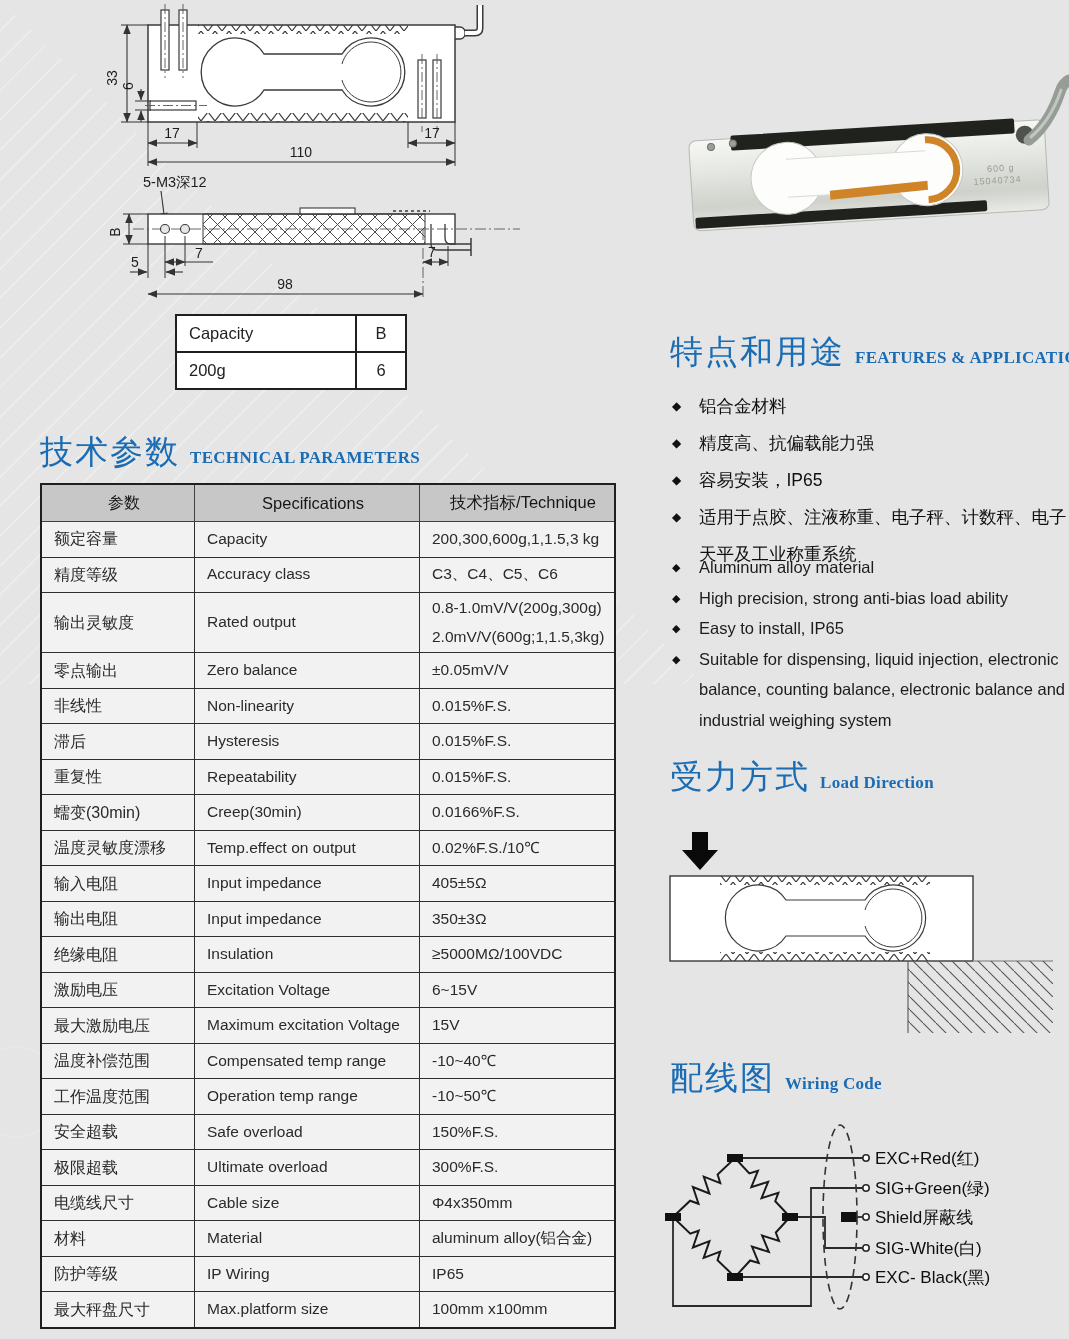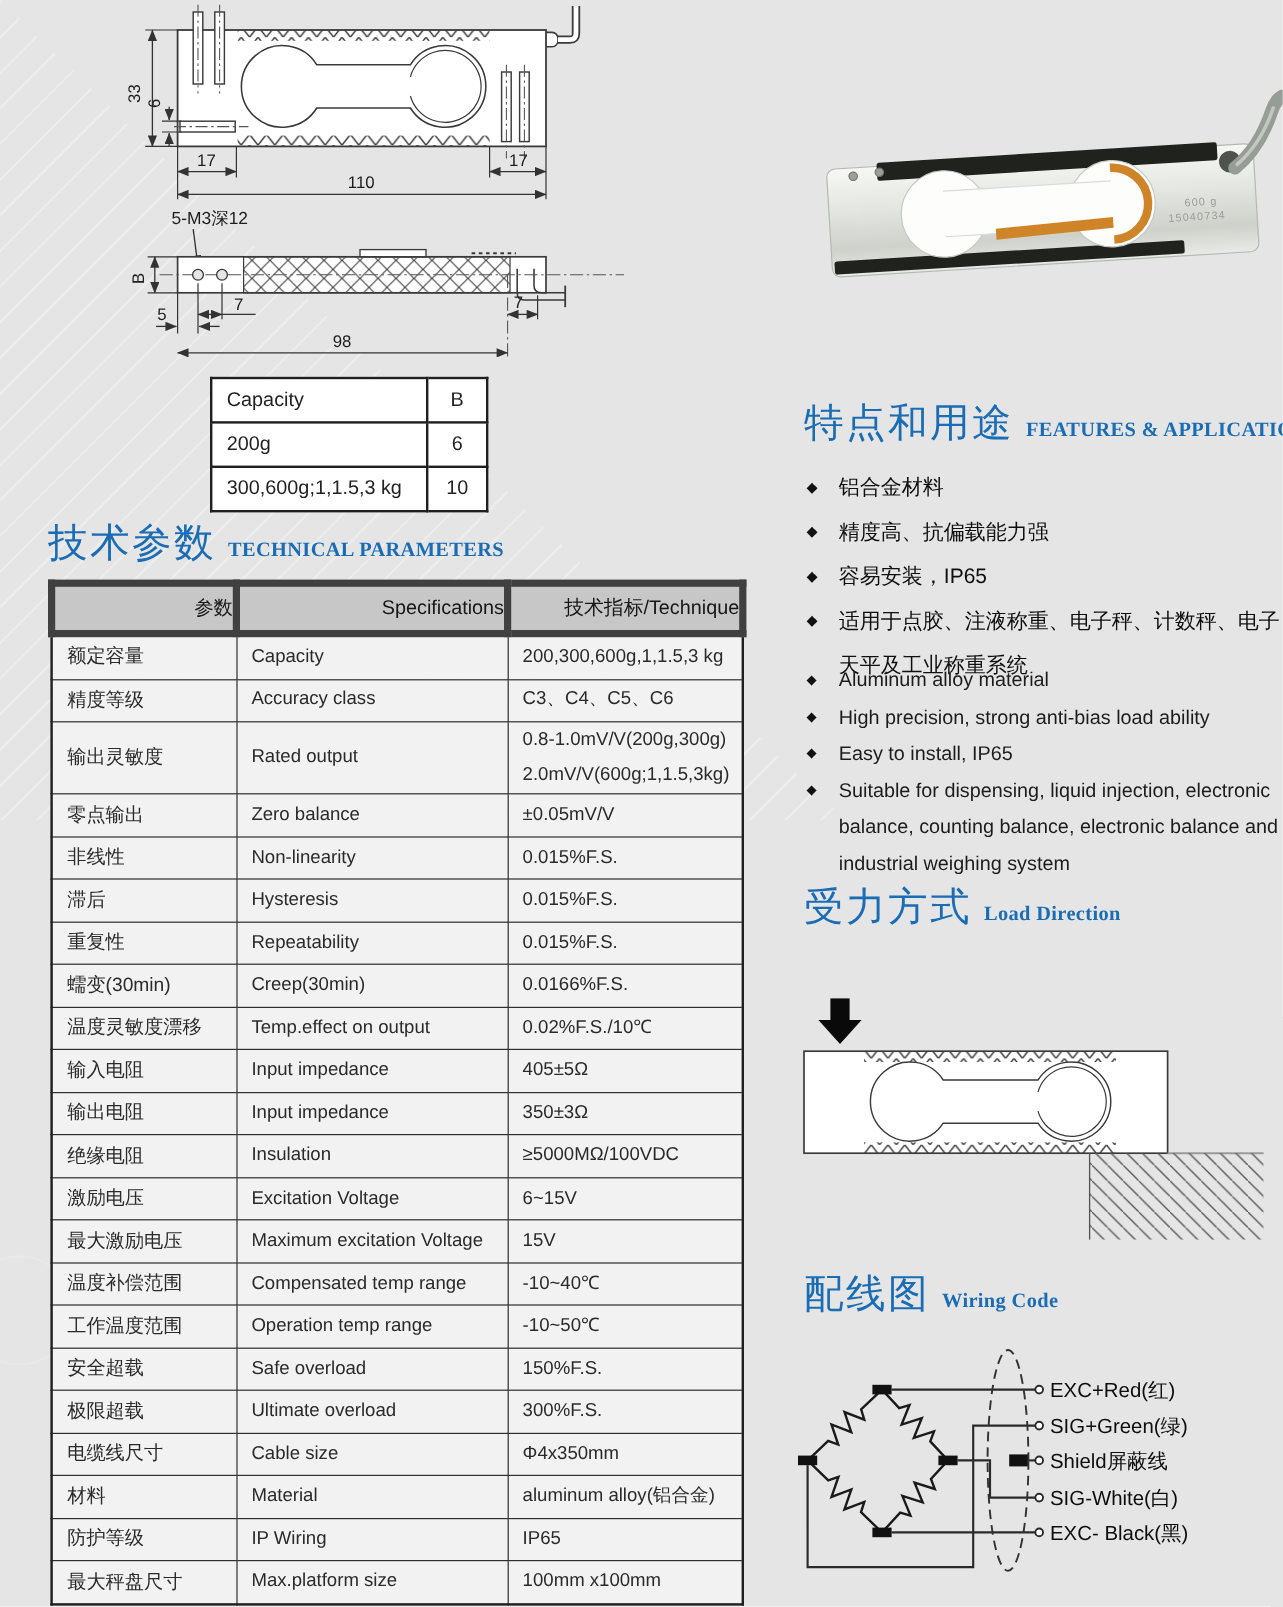--- a/index.html
+++ b/index.html
@@ -20,22 +20,22 @@
 
   
   #capacity-table{position:absolute;left:175px;top:314px;border-collapse:collapse;background:#fff}
   #capacity-table th,#capacity-table td{border:2px solid #1f1f1f;height:35px;font-size:16.5px;
         font-weight:400;text-align:left;padding:0 10px 0 12px;color:#222}
   #capacity-table th:nth-child(1),#capacity-table td:nth-child(1){width:156px}
   #capacity-table th:nth-child(2),#capacity-table td:nth-child(2){width:48px;text-align:center;padding:0}
 
   
   #tech-table{position:absolute;left:40px;top:483px;border-collapse:collapse;border:2px solid #1f1f1f}
-  #tech-table th{background:#c7c7c7;height:36px;font-size:16.5px;font-weight:400;text-align:right;
-        padding:0 0 0 12px;border:6px solid #404040;color:#161616}
+  #tech-table th{background:#c7c7c7;height:36px;font-size:16.5px;font-weight:400;text-align:center;
+        padding:0 0 0 12px;border:1px solid #404040;color:#161616}
   #tech-table td{background:#f2f2f2;height:32.5px;font-size:15.5px;border:1px solid #2f2f2f;
         padding:1px 4px 1px 12px;line-height:1.85;color:#2a2a2a}
   #tech-table th:nth-child(1),#tech-table td:nth-child(1){width:136px;font-size:16px}
   #tech-table th:nth-child(2),#tech-table td:nth-child(2){width:208px}
   #tech-table th:nth-child(3),#tech-table td:nth-child(3){width:178px;white-space:pre-line}
 
   
   .feat{position:absolute;margin:0;padding:0;list-style:none;width:395px}
   .feat li{display:flex}
   .feat .b{flex:0 0 27px;color:#111}
@@ -189,24 +189,20 @@
       <tr>
         <th>Capacity</th>
         <th>B</th>
       </tr>
     </thead>
     <tbody>
         <tr>
           <td>200g</td>
           <td>6</td>
         </tr>
-        <tr>
-          <td>300,600g;1,1.5,3 kg</td>
-          <td>10</td>
-        </tr>
       </tbody>
   </table>
 
   <div class="sec-head" style="left:40px;top:430px">
     <span class="zh">技术参数</span>
     <span class="en">TECHNICAL PARAMETERS</span>
   </div>
 
   <table id="tech-table">
     <thead>
@@ -367,21 +363,21 @@
     <li>
         <span class="b">◆</span>
         <span>Easy to install, IP65</span>
       </li>
     <li>
         <span class="b">◆</span>
         <span>Suitable for dispensing, liquid injection, electronic balance, counting balance, electronic balance and industrial weighing system</span>
       </li>
   </ul>
 
-  <div class="sec-head" style="left:670px;top:734px">
+  <div class="sec-head" style="left:670px;top:755px">
     <span class="zh">受力方式</span>
     <span class="en">Load Direction</span>
   </div>
 
   <svg style="left:663px;top:828px" width="395" height="228" viewBox="0 0 395 228">
     <g>
       <rect x="29" y="4" width="16" height="19" fill="#0a0a0a"></rect>
       <polygon points="19,22 55,22 37,42" fill="#0a0a0a"></polygon>
     </g>
     <rect x="7" y="48" width="303" height="85" fill="#fff" stroke="#3a3a3a" stroke-width="1.4"></rect>

